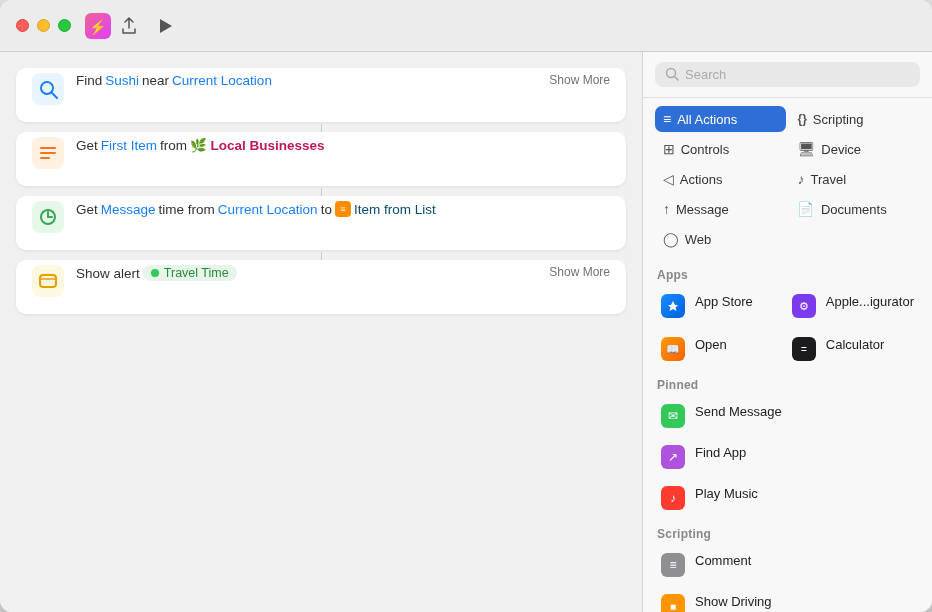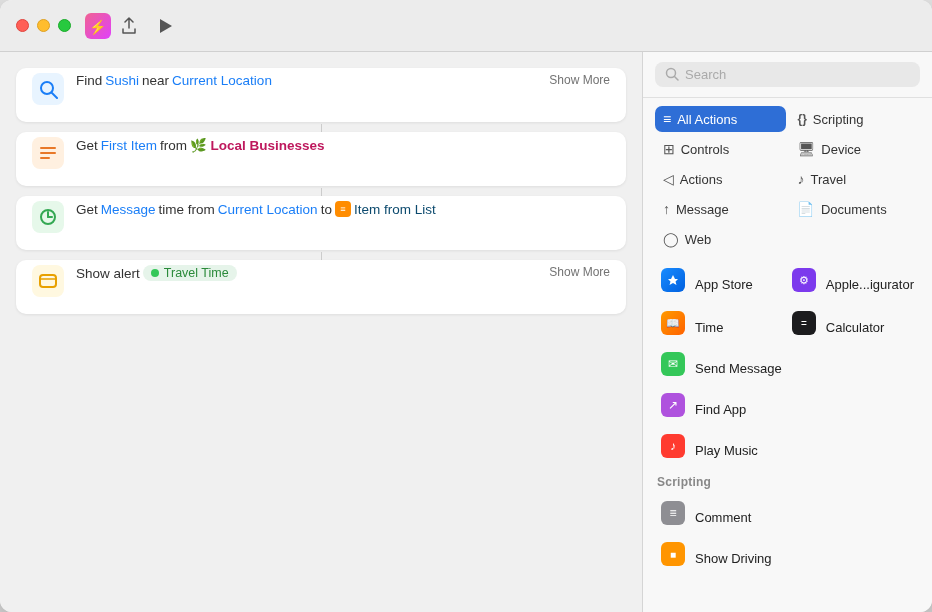--- a/index.html
+++ b/index.html
@@ -235,21 +235,21 @@
     }
     .section-header {
       font-size: 12px;
       font-weight: 600;
       color: #888;
       padding: 8px 6px 4px;
       letter-spacing: 0.02em;
     }
     .action-item {
       display: flex;
-      align-items: flex-end;
+      align-items: flex-start;
       gap: 10px;
       padding: 8px 10px;
       border-radius: 8px;
       cursor: pointer;
       font-size: 13px;
       color: #222;
       margin-bottom: 1px;
     }
     .action-icon {
       width: 24px;
@@ -441,50 +441,52 @@
           <span>Documents</span>
         </div>
         <div class="category-item">
           <span class="cat-icon">◯</span>
           <span>Web</span>
         </div>
       </div>
 
       <div class="actions-list">
 
+        <div class="section-header">Apps</div>
 
         <div style="display:grid; grid-template-columns:1fr 1fr; gap:2px;">
           <div class="action-item">
             <div class="action-icon ai-appstore">
               <svg width="14" height="14" viewBox="0 0 14 14" fill="none">
                 <path d="M7 2L9 6H12L9.5 8.5L10.5 12L7 10L3.5 12L4.5 8.5L2 6H5L7 2Z" fill="white"></path>
               </svg>
             </div>
             <span>App Store</span>
           </div>
           <div class="action-item">
             <div class="action-icon ai-configurator">
               <span style="color:white;font-size:11px;">⚙</span>
             </div>
             <span>Apple...igurator</span>
           </div>
           <div class="action-item">
             <div class="action-icon ai-books">
               <span style="color:white;font-size:11px;">📖</span>
             </div>
-            <span>Time</span>
+            <span>Open</span>
           </div>
           <div class="action-item">
             <div class="action-icon ai-calc">
               <span style="color:white;font-size:10px;">=</span>
             </div>
             <span>Calculator</span>
           </div>
         </div>
 
+        <div class="section-header">Pinned</div>
 
         <div class="action-item">
           <div class="action-icon ai-green">
             <span style="color:white;font-size:12px;">✉</span>
           </div>
           <span>Send Message</span>
         </div>
         <div class="action-item">
           <div class="action-icon ai-purple">
             <span style="color:white;font-size:12px;">↗</span>

